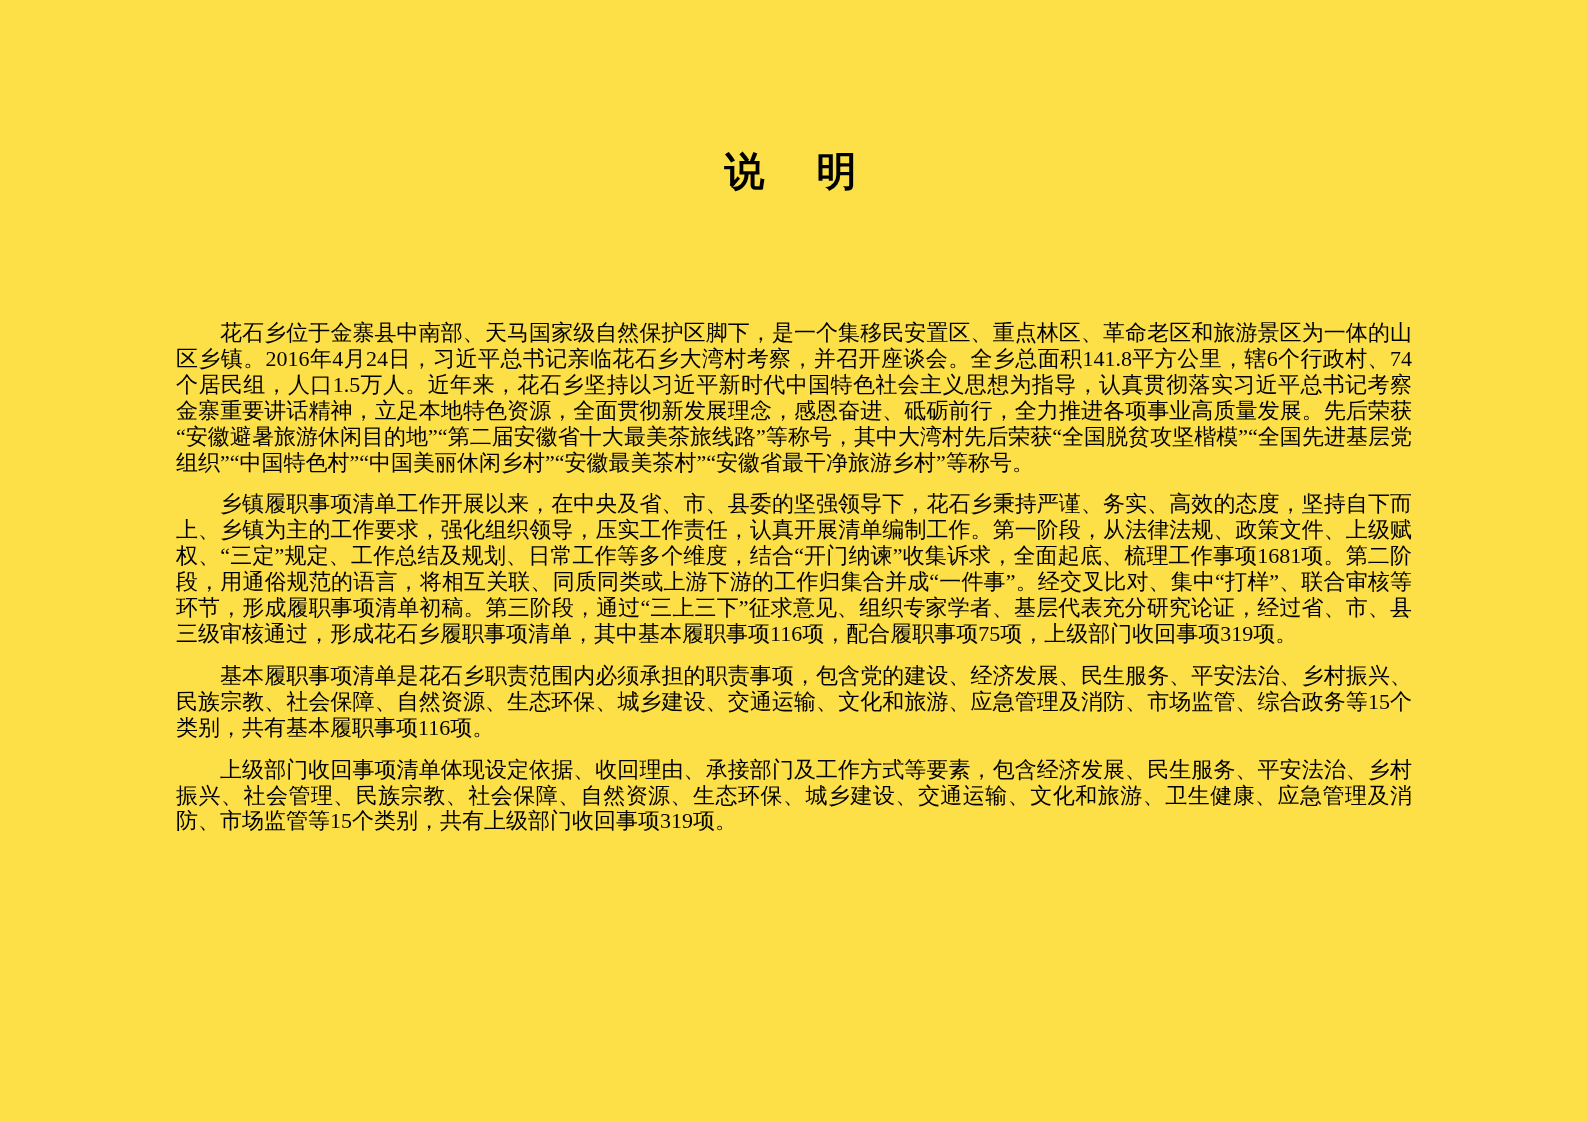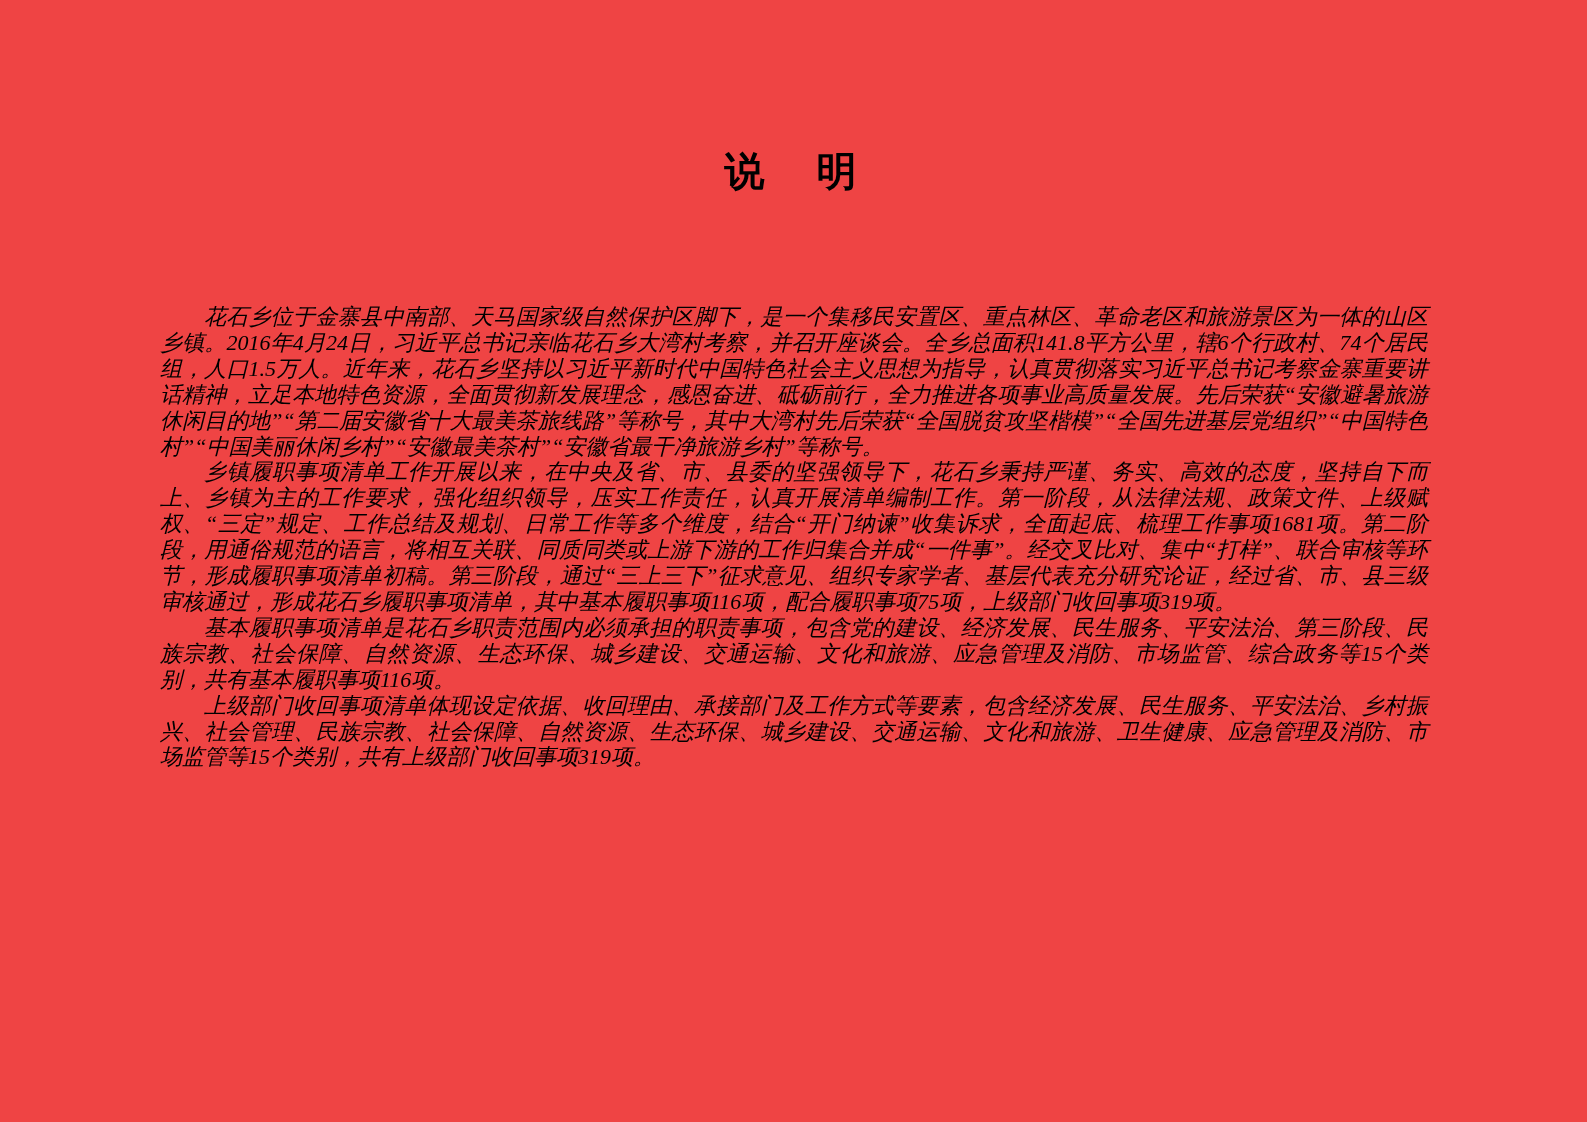--- a/index.html
+++ b/index.html
@@ -4,21 +4,21 @@
 <style>
   html, body {
     margin: 0;
     padding: 0;
     background: #ffffff;
   }
   .page {
     position: relative;
     width: 1587px;
     height: 1122px;
-    background: #ef4444;
+    background: #fde047;
     color: #000000;
     font-family: "Liberation Serif", "DejaVu Serif", serif;
     overflow: hidden;
   }
   .doc-title {
     position: absolute;
     top: 144px;
     left: 0;
     width: 100%;
     margin: 0;
@@ -34,32 +34,31 @@
     top: 304px;
     left: 160px;
     width: 1268px;
     font-size: 22px;
     line-height: 25.9px;
     text-align: justify;
     text-align-last: left;
     color: #000000;
   }
   .doc-body p {
-    margin: 0;
+    margin: 16px;
     padding: 0;
     text-indent: 2em;
     text-justify: inter-ideograph;
-    font-style: italic;
   }
 </style>
 </head>
 <body>
 
 <div class="page">
   <h1 class="doc-title">说　明</h1>
 
   <div class="doc-body">
     <p>花石乡位于金寨县中南部、天马国家级自然保护区脚下，是一个集移民安置区、重点林区、革命老区和旅游景区为一体的山区乡镇。2016年4月24日，习近平总书记亲临花石乡大湾村考察，并召开座谈会。全乡总面积141.8平方公里，辖6个行政村、74个居民组，人口1.5万人。近年来，花石乡坚持以习近平新时代中国特色社会主义思想为指导，认真贯彻落实习近平总书记考察金寨重要讲话精神，立足本地特色资源，全面贯彻新发展理念，感恩奋进、砥砺前行，全力推进各项事业高质量发展。先后荣获“安徽避暑旅游休闲目的地”“第二届安徽省十大最美茶旅线路”等称号，其中大湾村先后荣获“全国脱贫攻坚楷模”“全国先进基层党组织”“中国特色村”“中国美丽休闲乡村”“安徽最美茶村”“安徽省最干净旅游乡村”等称号。</p>
     <p>乡镇履职事项清单工作开展以来，在中央及省、市、县委的坚强领导下，花石乡秉持严谨、务实、高效的态度，坚持自下而上、乡镇为主的工作要求，强化组织领导，压实工作责任，认真开展清单编制工作。第一阶段，从法律法规、政策文件、上级赋权、“三定”规定、工作总结及规划、日常工作等多个维度，结合“开门纳谏”收集诉求，全面起底、梳理工作事项1681项。第二阶段，用通俗规范的语言，将相互关联、同质同类或上游下游的工作归集合并成“一件事”。经交叉比对、集中“打样”、联合审核等环节，形成履职事项清单初稿。第三阶段，通过“三上三下”征求意见、组织专家学者、基层代表充分研究论证，经过省、市、县三级审核通过，形成花石乡履职事项清单，其中基本履职事项116项，配合履职事项75项，上级部门收回事项319项。</p>
-    <p>基本履职事项清单是花石乡职责范围内必须承担的职责事项，包含党的建设、经济发展、民生服务、平安法治、第三阶段、民族宗教、社会保障、自然资源、生态环保、城乡建设、交通运输、文化和旅游、应急管理及消防、市场监管、综合政务等15个类别，共有基本履职事项116项。</p>
+    <p>基本履职事项清单是花石乡职责范围内必须承担的职责事项，包含党的建设、经济发展、民生服务、平安法治、乡村振兴、民族宗教、社会保障、自然资源、生态环保、城乡建设、交通运输、文化和旅游、应急管理及消防、市场监管、综合政务等15个类别，共有基本履职事项116项。</p>
     <p>上级部门收回事项清单体现设定依据、收回理由、承接部门及工作方式等要素，包含经济发展、民生服务、平安法治、乡村振兴、社会管理、民族宗教、社会保障、自然资源、生态环保、城乡建设、交通运输、文化和旅游、卫生健康、应急管理及消防、市场监管等15个类别，共有上级部门收回事项319项。</p>
   </div>
 </div>
 
 </body></html>

